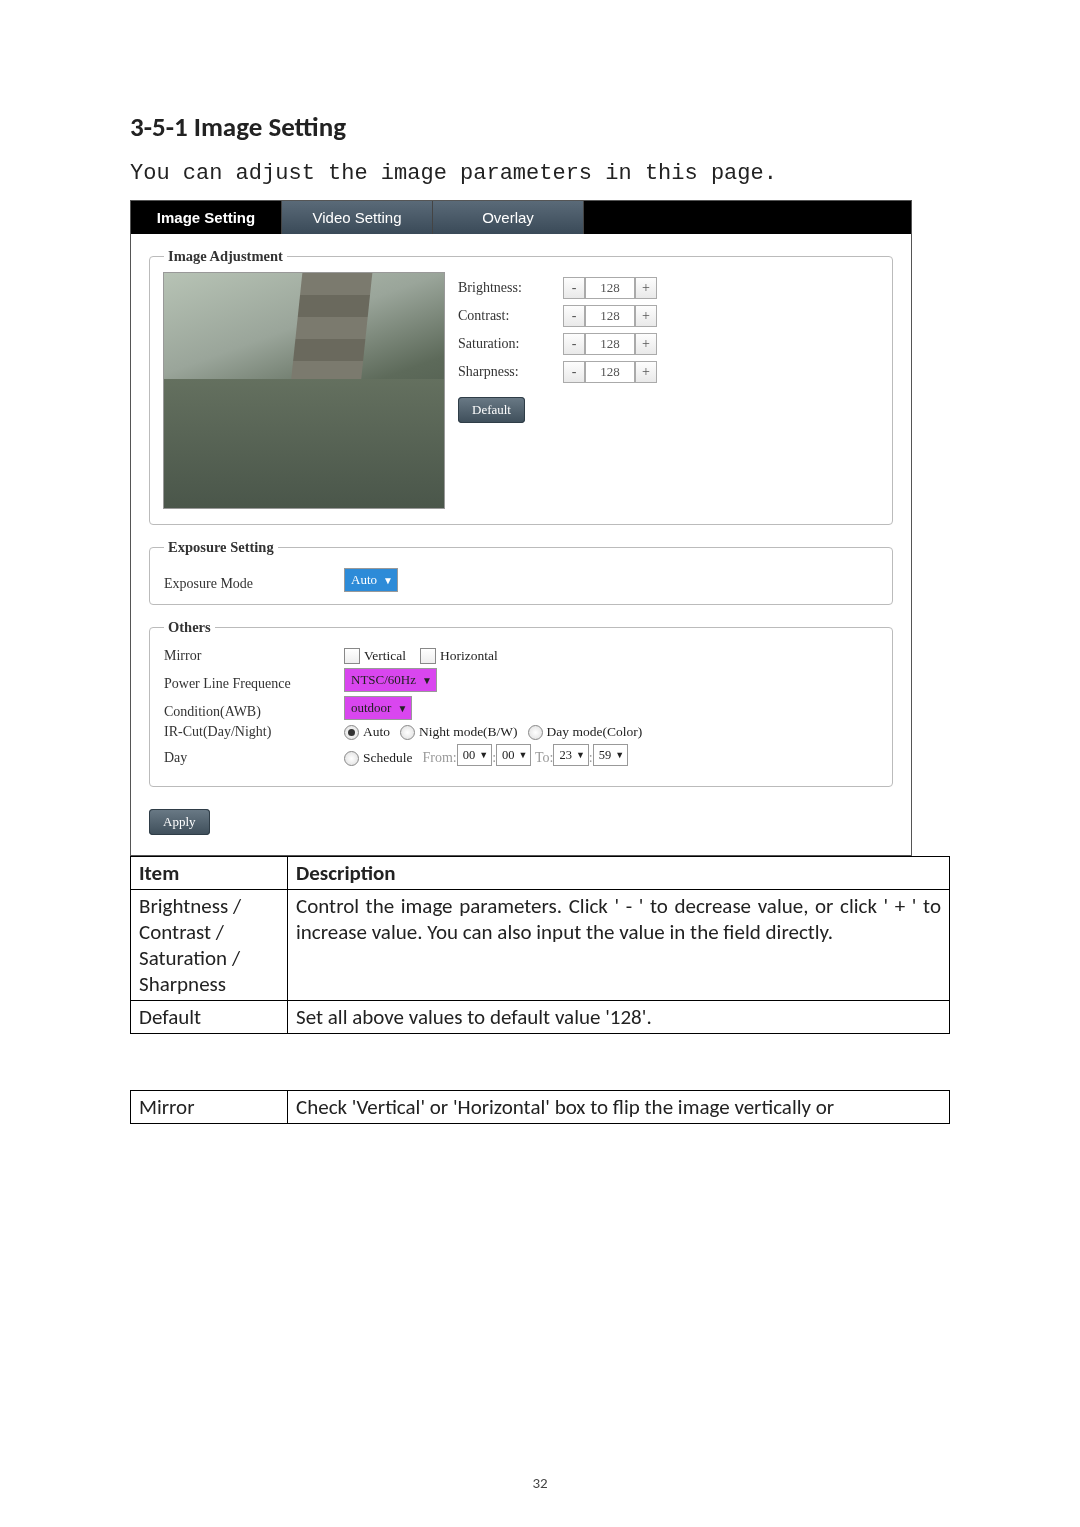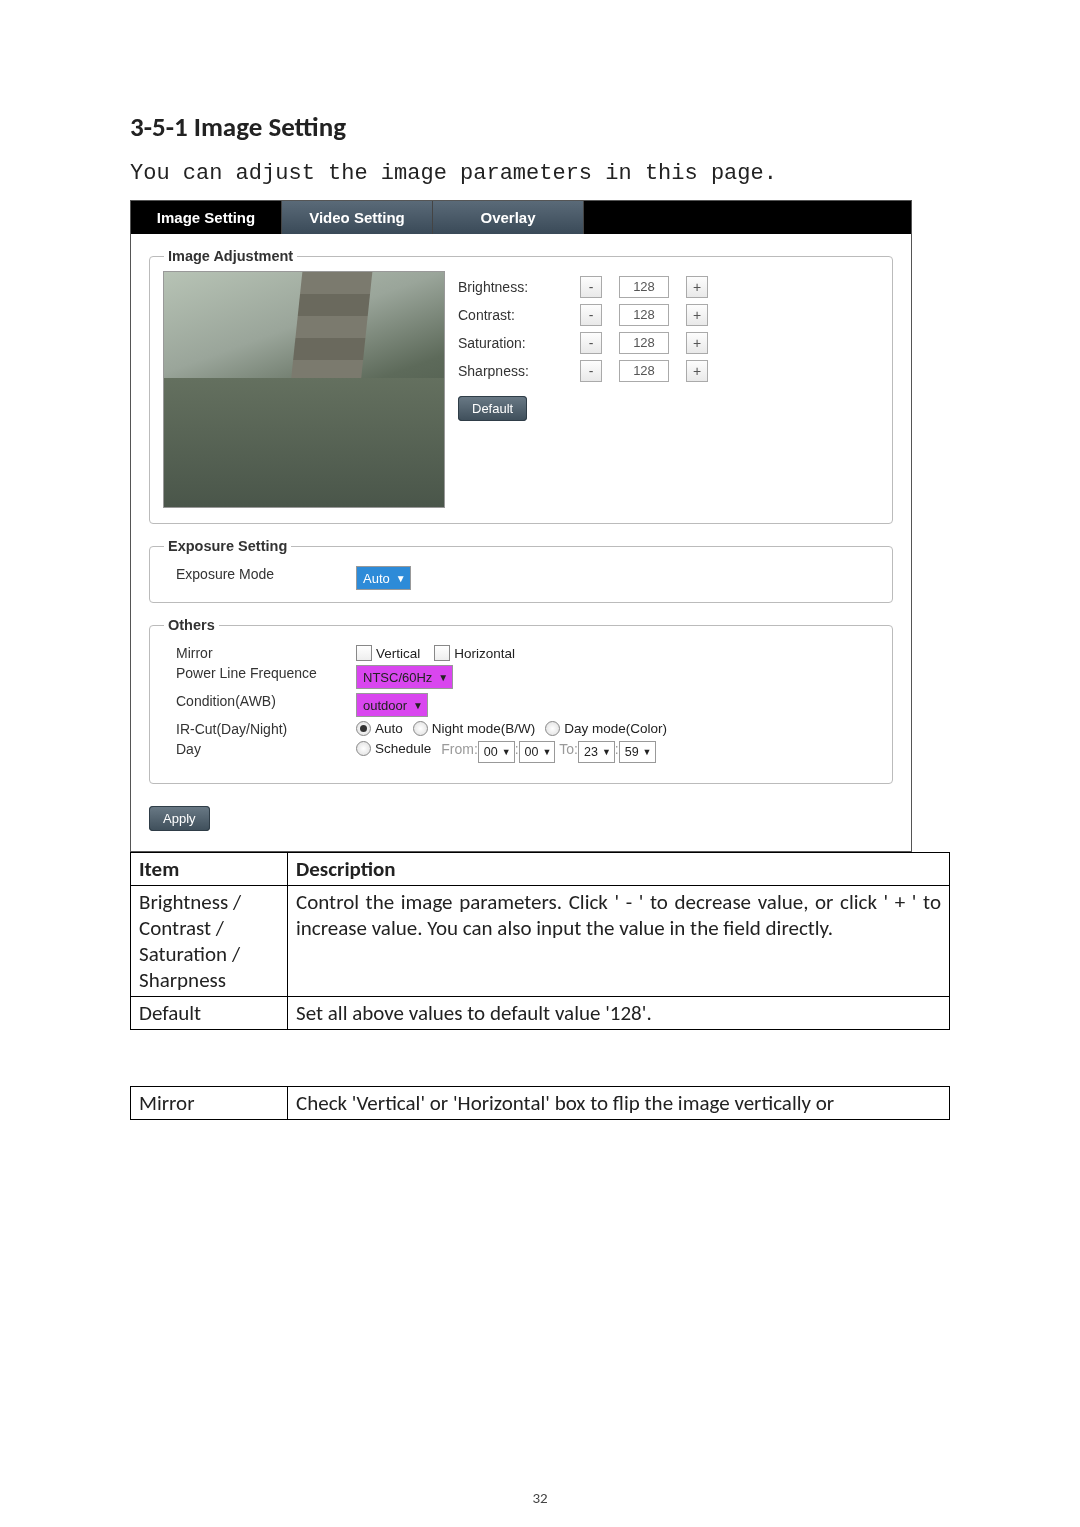--- a/index.html
+++ b/index.html
@@ -44,24 +44,25 @@
     padding: 8px 0;
     width: 150px;
     text-align: center;
     color: #fff;
     font-weight: 700;
     font-size: 15px;
     border-right: 1px solid #444;
   }
   .tab.inactive {
     background: linear-gradient(#5a6a78, #3a4a58);
-    font-weight: 700;
+    font-weight: 400;
   }
   .panel-body {
     padding: 14px 18px 20px 18px;
+    font-family: Liberation Serif, serif;
   }
   fieldset.group {
     border: 1px solid #bbb;
     border-radius: 4px;
     margin: 0 0 14px 0;
     padding: 8px 14px 16px 14px;
   }
   fieldset.group > legend {
     font-weight: 700;
     color: #333;
@@ -97,21 +98,21 @@
     height: 55%;
     background: linear-gradient(#64705f, #4a564a);
   }
   .sliders {
     flex: 1;
     padding-top: 4px;
   }
   .slider-row {
     display: flex;
     align-items: center;
-    gap: 17px;
+    gap: 0;
     margin-bottom: 6px;
   }
   .slider-row .lbl {
     width: 105px;
     color: #333;
   }
   .pm-btn {
     width: 22px;
     height: 22px;
     border: 1px solid #aaa;
@@ -138,22 +139,22 @@
     padding: 5px 14px;
     border-radius: 4px;
     color: #fff;
     background: linear-gradient(#6a7a86, #3e4e5a);
     box-shadow: inset 0 0 0 1px #2f3d47;
     font-size: 13px;
   }
 
   .kv-row {
     display: flex;
-    align-items: flex-start;
-    margin: 4px 12px;
+    align-items: flex-end;
+    margin: 4px 0;
   }
   .kv-row .klbl {
     width: 180px;
     color: #333;
   }
   .select-like {
     display: inline-flex;
     align-items: center;
     border: 1px solid #999;
     height: 22px;
@@ -241,21 +242,21 @@
     font-weight: 700;
   }
   table.desc .justify {
     text-align: justify;
     text-justify: inter-word;
   }
   .spacer { height: 56px; }
 
   .pagenum {
     position: absolute;
-    bottom: 20px;
+    bottom: 35px;
     left: 0; right: 0;
     text-align: center;
     font-size: 15px;
     color: #444;
   }
 </style>
 </head>
 <body>
 
 <div class="page">

